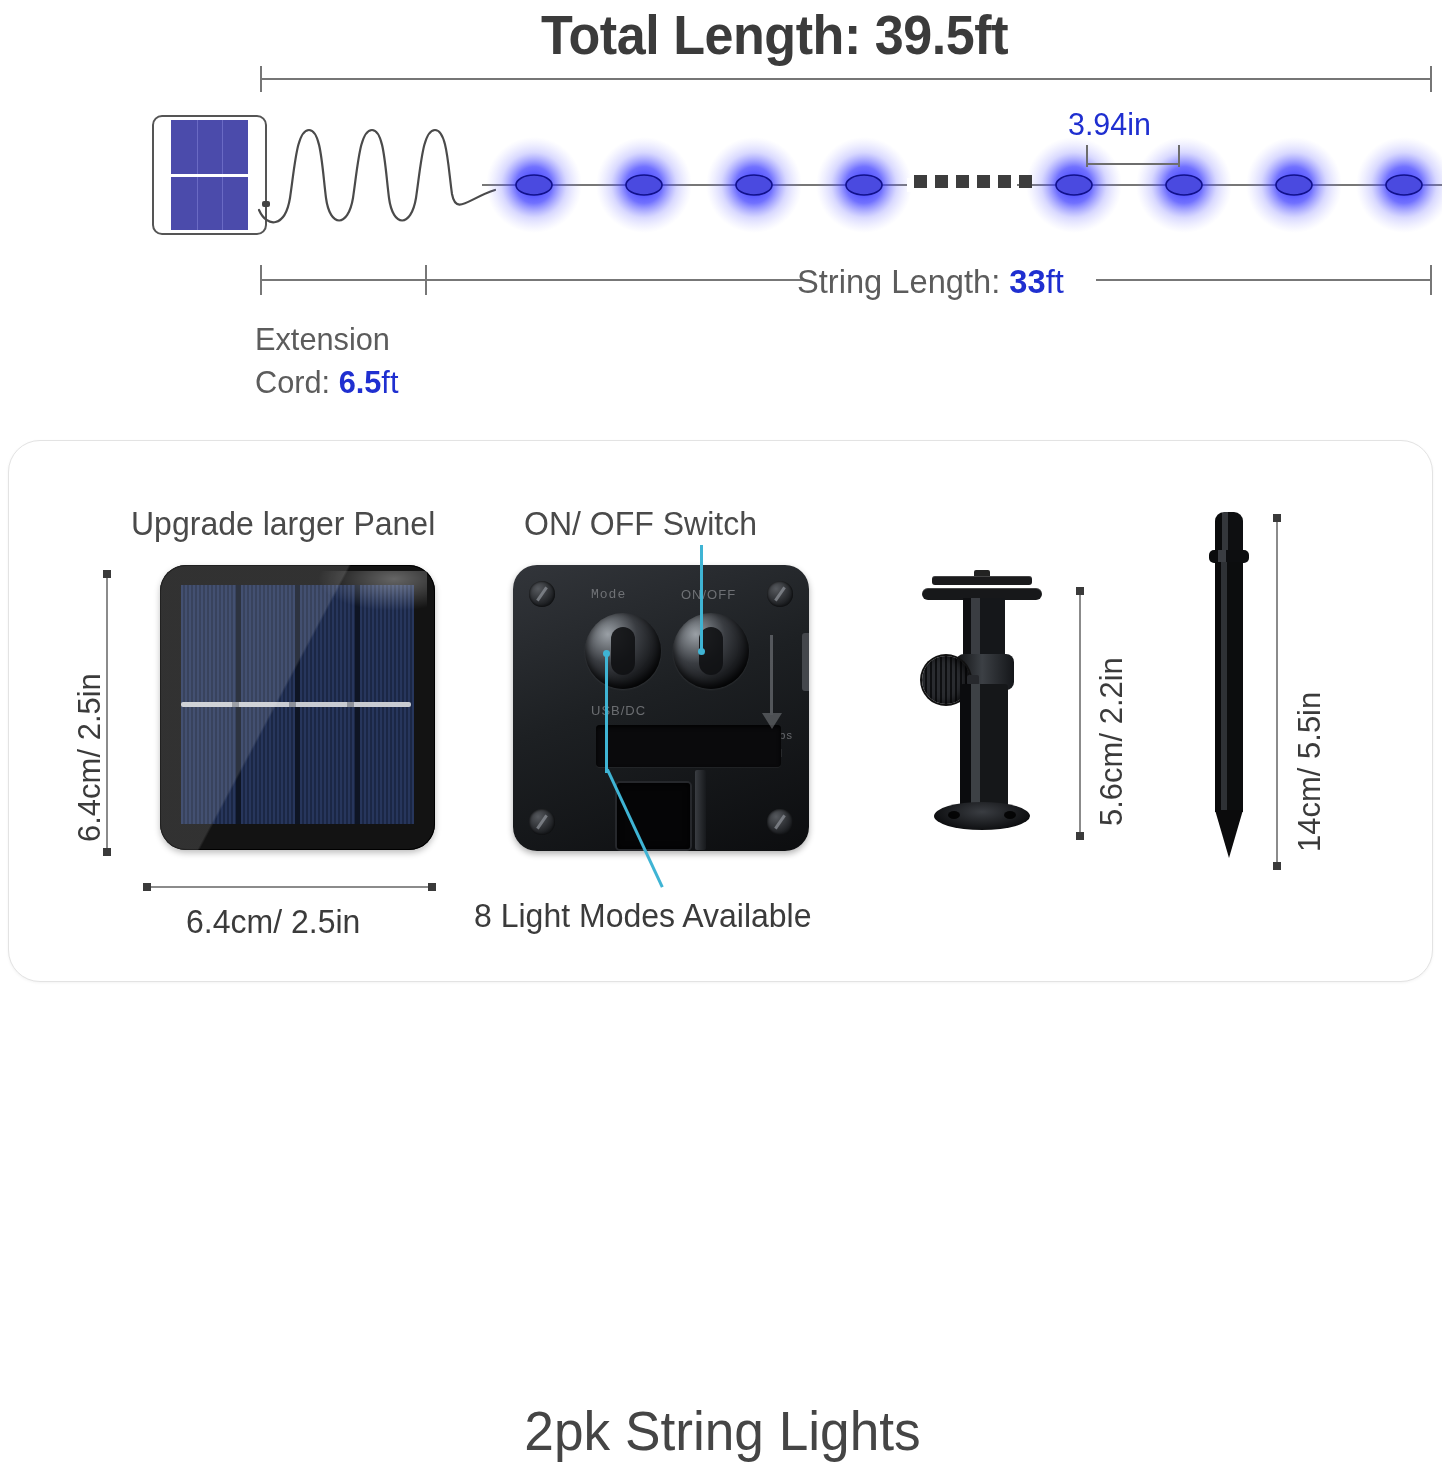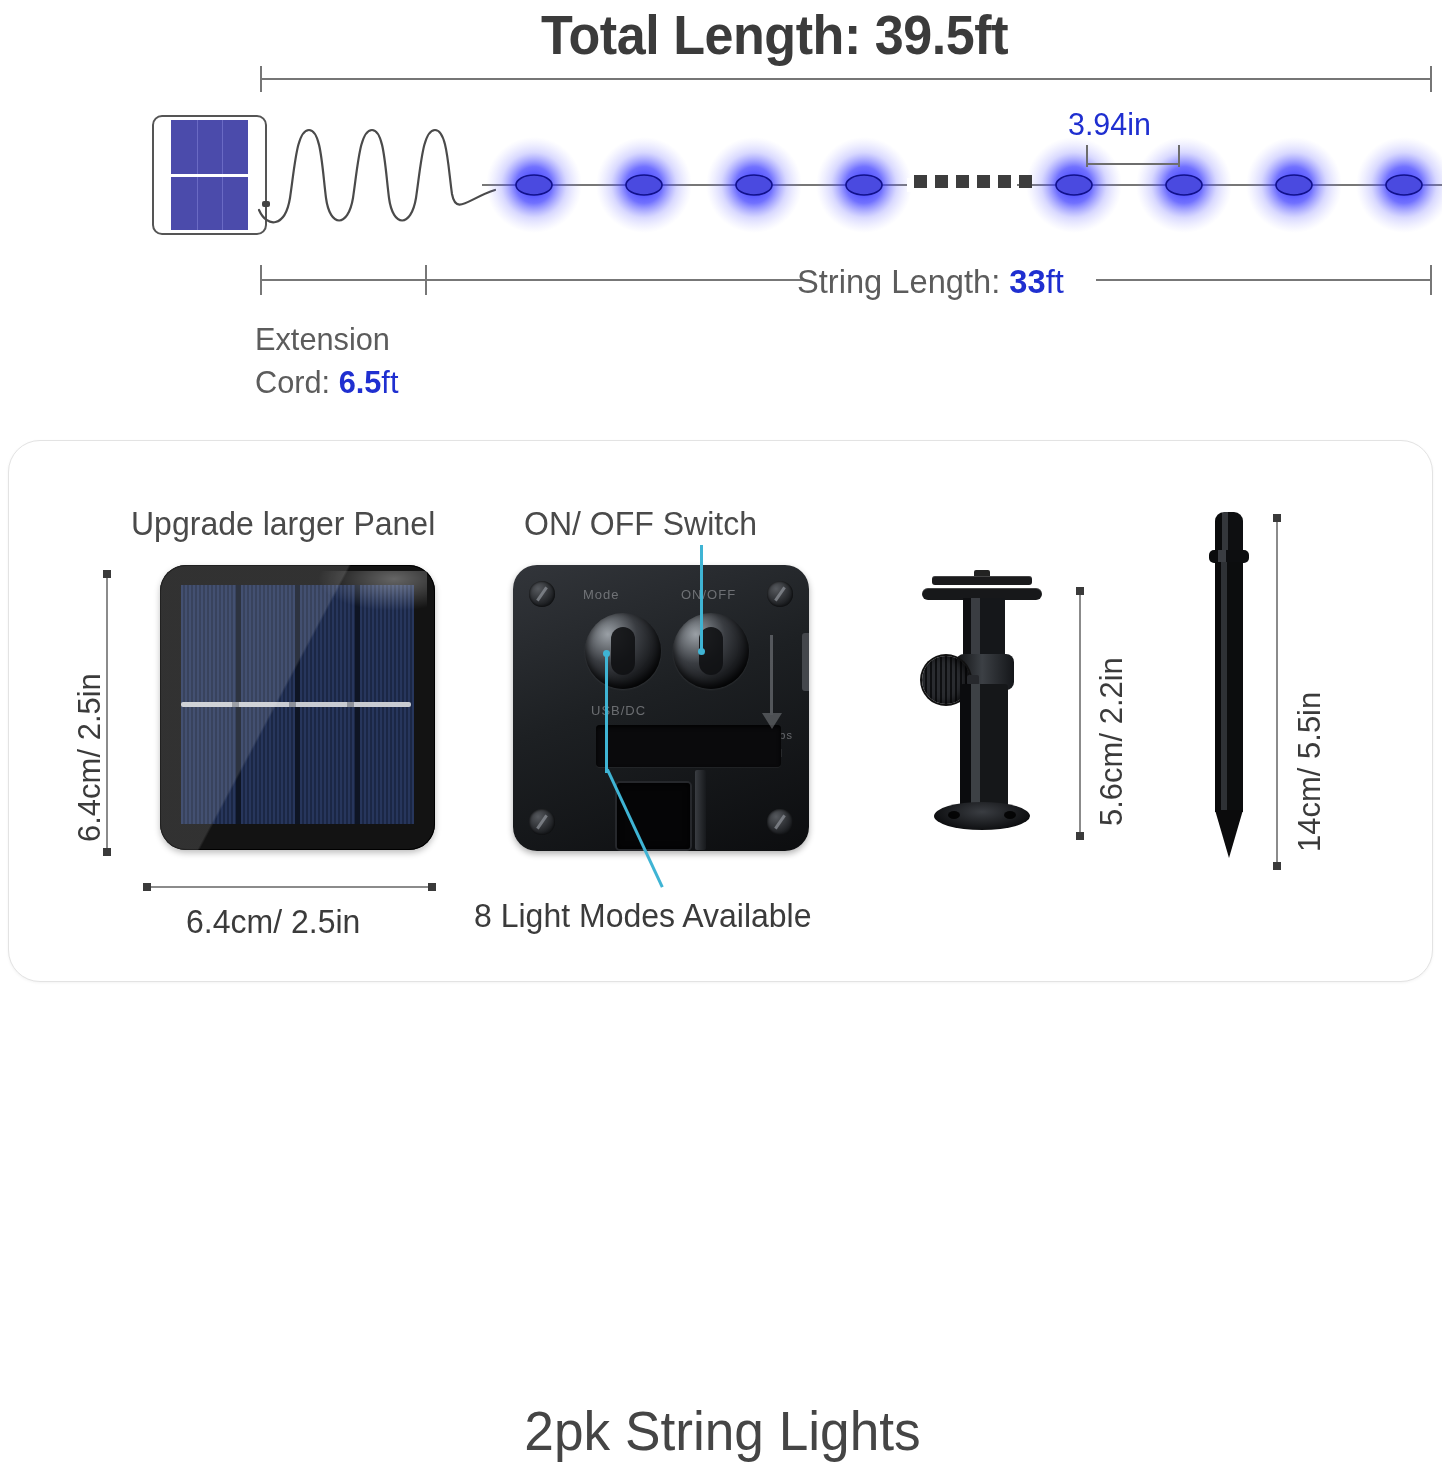--- a/index.html
+++ b/index.html
@@ -307,21 +307,21 @@
     <div class="cap-dot r"></div>
   </div>
   <div class="hlabel" style="left:186px; top:903px; font-size:33px;">6.4cm/ 2.5in</div>
 
   <div class="bp-photo">
     <div class="screw" style="left:16px; top:16px;"></div>
     <div class="screw" style="right:16px; top:16px;"></div>
     <div class="screw" style="left:16px; bottom:16px;"></div>
     <div class="screw" style="right:16px; bottom:16px;"></div>
 
-    <div class="bp-lbl" style="left:70px; top:22px;">Mode</div>
+    <div class="bp-lbl" style="left:78px; top:22px;font-family:Liberation Mono, monospace;">Mode</div>
     <div class="bp-lbl" style="left:168px; top:22px;">ON/OFF</div>
     <div class="bp-lbl" style="left:78px; top:138px;">USB/DC</div>
     <div class="bp-lbl" style="right:16px; top:164px; font-size:11px;">Thumb tabs</div>
     <div class="bp-lbl" style="right:26px; top:182px; font-size:11px;">to pull</div>
 
     <div class="btn" style="left:72px; top:48px;"></div>
     <div class="btn" style="left:160px; top:48px;"></div>
 
     <div class="slot"></div>
     <div class="port"></div>

